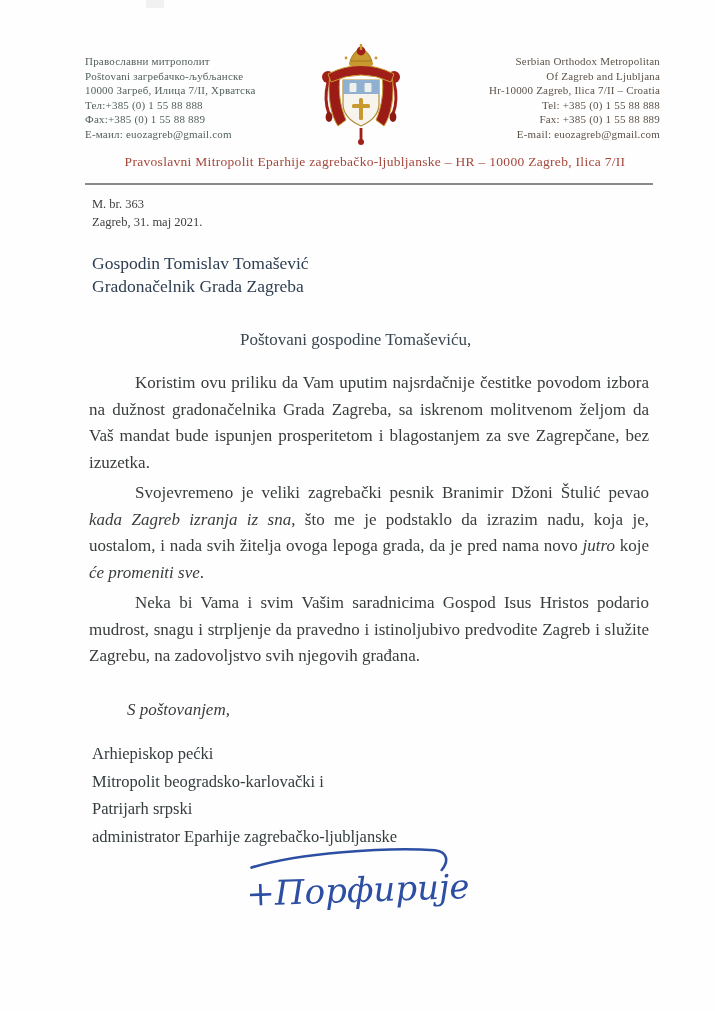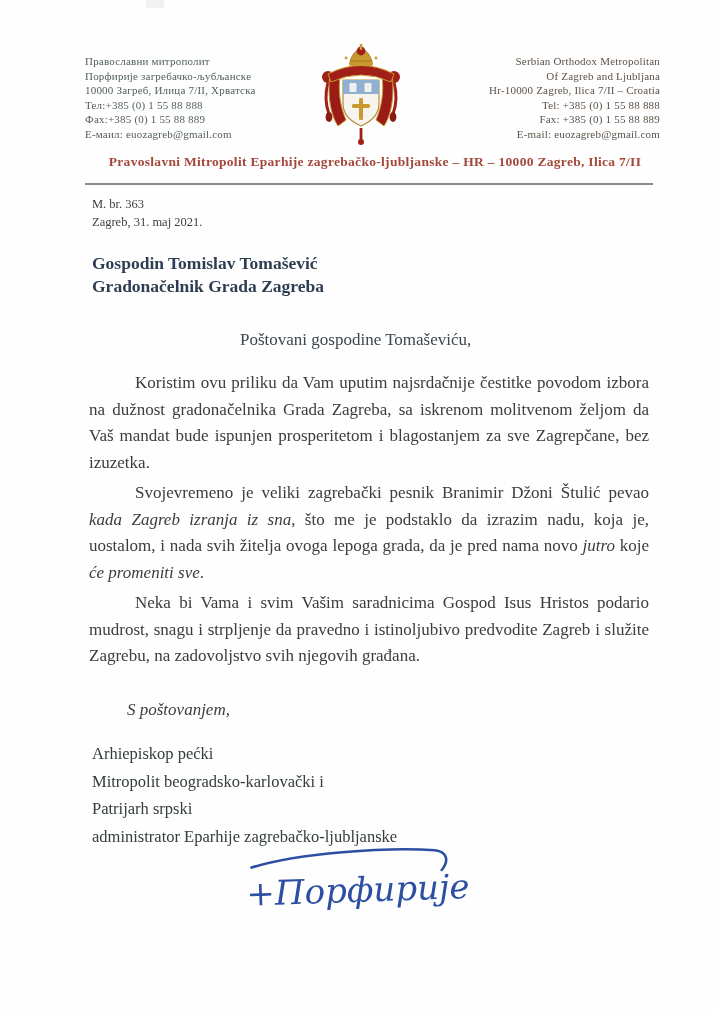--- a/index.html
+++ b/index.html
@@ -14,25 +14,25 @@
     position:absolute;left:85px;top:54px;width:228px;
     font-size:11px;line-height:14.6px;color:#53615a;letter-spacing:.2px;
   }
   .lh-right{
     position:absolute;left:428px;top:54px;width:232px;text-align:right;
     font-size:11px;line-height:14.6px;color:#5c5248;letter-spacing:.2px;
   }
   .emblem{position:absolute;left:317px;top:44px;width:88px;height:106px;}
   .banner{
     position:absolute;left:75px;top:154px;width:600px;text-align:center;
-    font-size:13.5px;font-weight:bold;color:#a4473b;letter-spacing:.3px;
+    font-size:13.5px;font-weight:normal;color:#a4473b;letter-spacing:.3px;
   }
   .rule{position:absolute;left:85px;top:183px;width:568px;height:1.5px;background:#8a8a8a;}
   .ref{position:absolute;left:92px;top:196px;font-size:12.5px;line-height:17.5px;color:#3e3e3e;}
-  .recipient{position:absolute;left:92px;top:252px;font-size:17.5px;line-height:22.5px;font-weight:bold;color:#2e3e52;}
+  .recipient{position:absolute;left:92px;top:252px;font-size:17.5px;line-height:22.5px;font-weight:normal;color:#2e3e52;}
   .salutation{position:absolute;left:240px;top:330px;font-size:17px;color:#3a4750;}
   .body-text{
     position:absolute;left:85px;top:366px;width:568px;
     font-size:17px;line-height:26.5px;text-align:justify;color:#393d3c;
   }
   .body-text p{margin:4px;text-indent:46px;}
   .closing{position:absolute;left:127px;top:700px;font-size:17px;color:#393d3c;font-style:italic;}
   .sigblock{
     position:absolute;left:92px;top:740px;width:568px;
     font-size:16.5px;line-height:27.5px;color:#343c3e;
@@ -42,21 +42,21 @@
 </style>
 </head>
 <body>
 
 <div class="page">
 
   <div class="artifact"></div>
 
   <div class="lh-left">
     <div>Православни митрополит</div>
-    <div>Порфирије загребачко-љубљанске</div>
+    <div>Poštovani загребачко-љубљанске</div>
     <div>10000 Загреб, Илица 7/II, Хрватска</div>
     <div>Тел:+385 (0) 1 55 88 888</div>
     <div>Фах:+385 (0) 1 55 88 889</div>
     <div>Е-маил: euozagreb@gmail.com</div>
   </div>
 
   <svg class="emblem" viewBox="0 0 88 106" aria-hidden="true">
 
     <circle cx="11" cy="33" r="6" fill="#a02019"></circle>
     <path d="M11,38 C8,50 9,62 12,70" stroke="#a02019" stroke-width="3" fill="none"></path>

